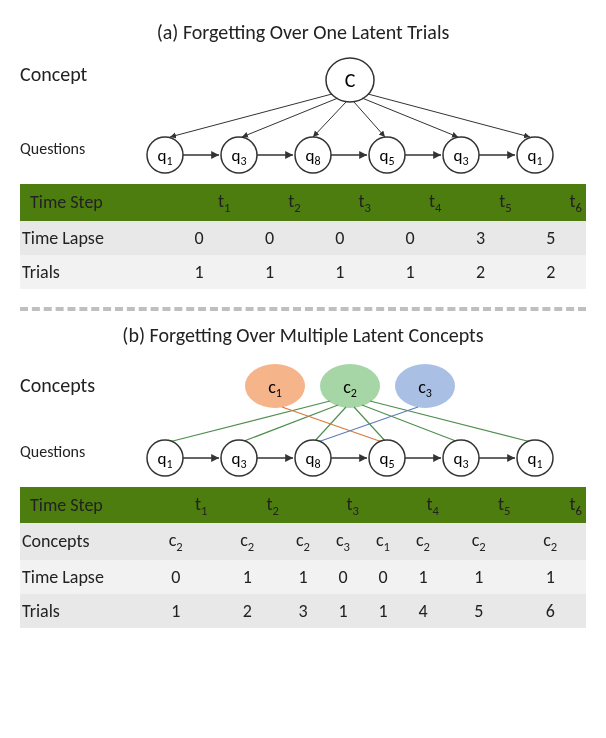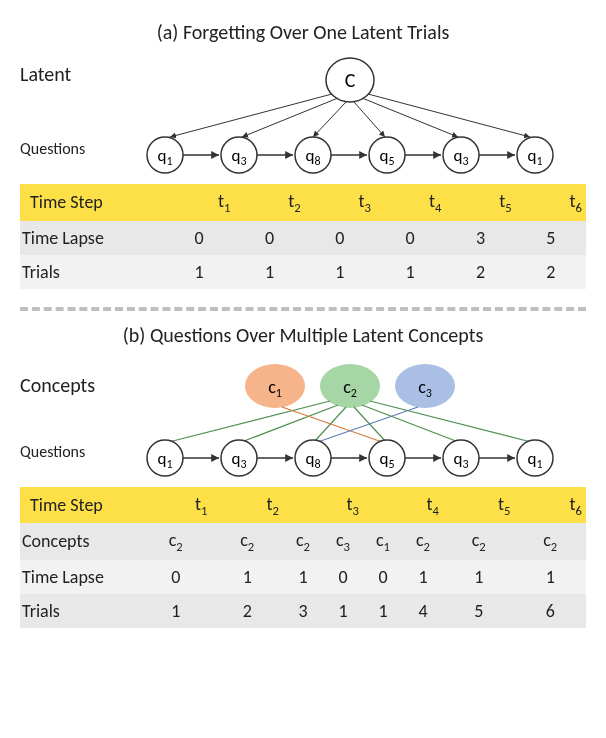--- a/index.html
+++ b/index.html
@@ -51,41 +51,41 @@
   .tbl .hdr-cell {
     background: #a6a6a6;
     text-align: right;
   }
   .tbl .label-cell {
     text-align: left;
     padding-left: 2px;
   }
   .tbl tr:nth-child(odd) td { background: #f2f2f2; }
   .tbl tr:nth-child(even) td { background: #e8e8e8; }
-  .tbl tr.hdr-row td { background: #fde047; }
+  .tbl tr.hdr-row td { background: #4d7c0f; }
   .sep {
     border: none;
     border-top: 4px dashed #bfbfbf;
     margin: 18px 0 12px;
   }
   .concept-label-a {
     position: absolute;
     left: 0;
     top: 12px;
     font-size: 20px;
   }
   .sub { font-size: 0.7em; vertical-align: sub; }
 </style>
 </head>
 <body>
 
 <div class="title">(a) Forgetting  Over One Latent Trials</div>
 
 <div class="diagram-area">
-  <div class="concept-label-a">Latent</div>
+  <div class="concept-label-a">Concept</div>
   <div class="questions-label">Questions</div>
   <svg width="566" height="130" style="position:absolute;left:0;top:0">
 
     <ellipse cx="330" cy="30" rx="24" ry="22" fill="#fff" stroke="#333" stroke-width="1.5"></ellipse>
     <text x="330" y="37" text-anchor="middle" font-size="20">C</text>
 
     <g>
       <g>
         <circle cx="145" cy="105" r="18" fill="#fff" stroke="#333" stroke-width="1.5"></circle>
         <text x="145" y="111" text-anchor="middle" font-size="17">q<tspan font-size="12" dy="4">1</tspan></text>
@@ -163,21 +163,21 @@
     <td>1</td>
     <td>1</td>
     <td>2</td>
     <td>2</td>
   </tr>
 </tbody>
   </table>
 
 <hr class="sep">
 
-<div class="title">(b) Questions Over Multiple Latent Concepts</div>
+<div class="title">(b) Forgetting Over Multiple Latent Concepts</div>
 
 <div class="diagram-area-b">
   <div class="concept-label-a" style="top:20px">Concepts</div>
   <div class="questions-label">Questions</div>
   <svg width="566" height="130" style="position:absolute;left:0;top:0">
 
     <ellipse cx="255" cy="33" rx="30" ry="22" fill="#f5b48a"></ellipse>
     <text x="255" y="40" text-anchor="middle" font-size="18">c<tspan font-size="12" dy="4">1</tspan></text>
     <ellipse cx="330" cy="33" rx="30" ry="22" fill="#a6d6a6"></ellipse>
     <text x="330" y="40" text-anchor="middle" font-size="18">c<tspan font-size="12" dy="4">2</tspan></text>

